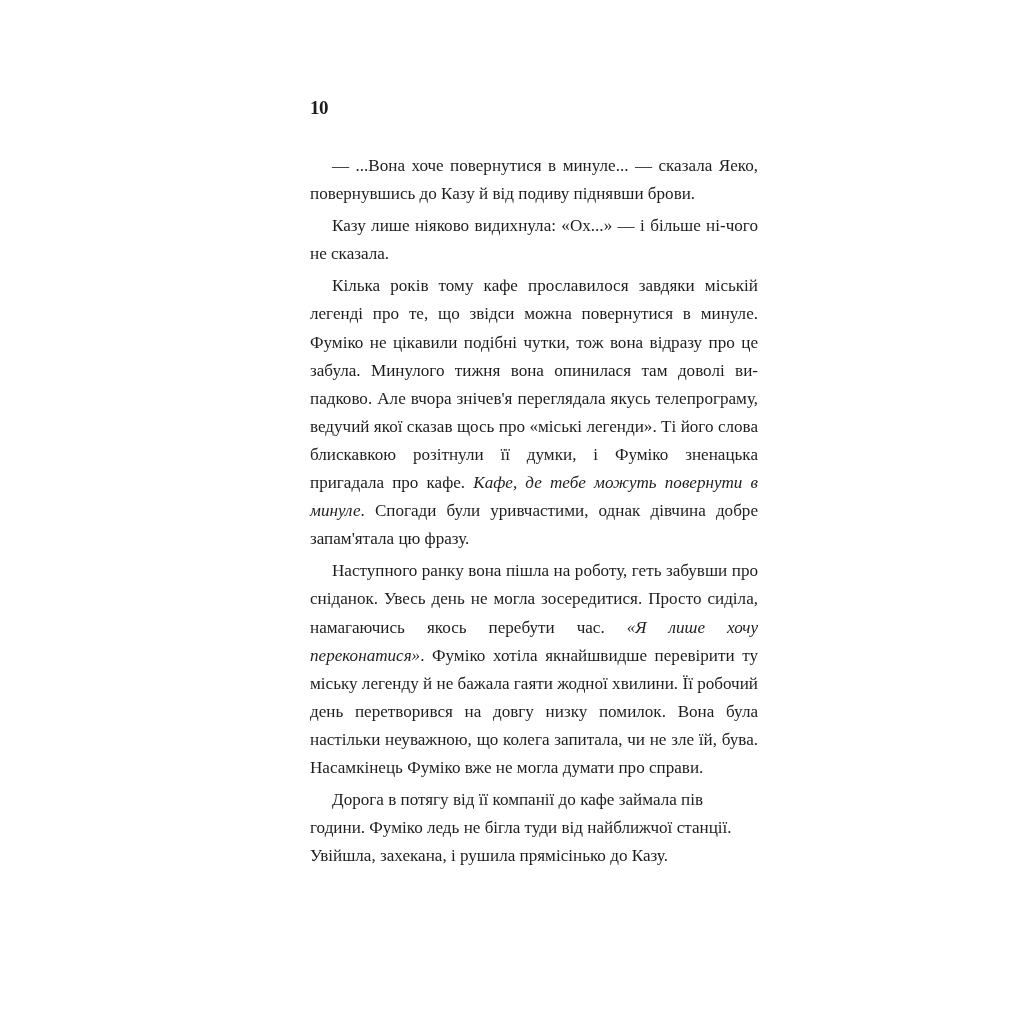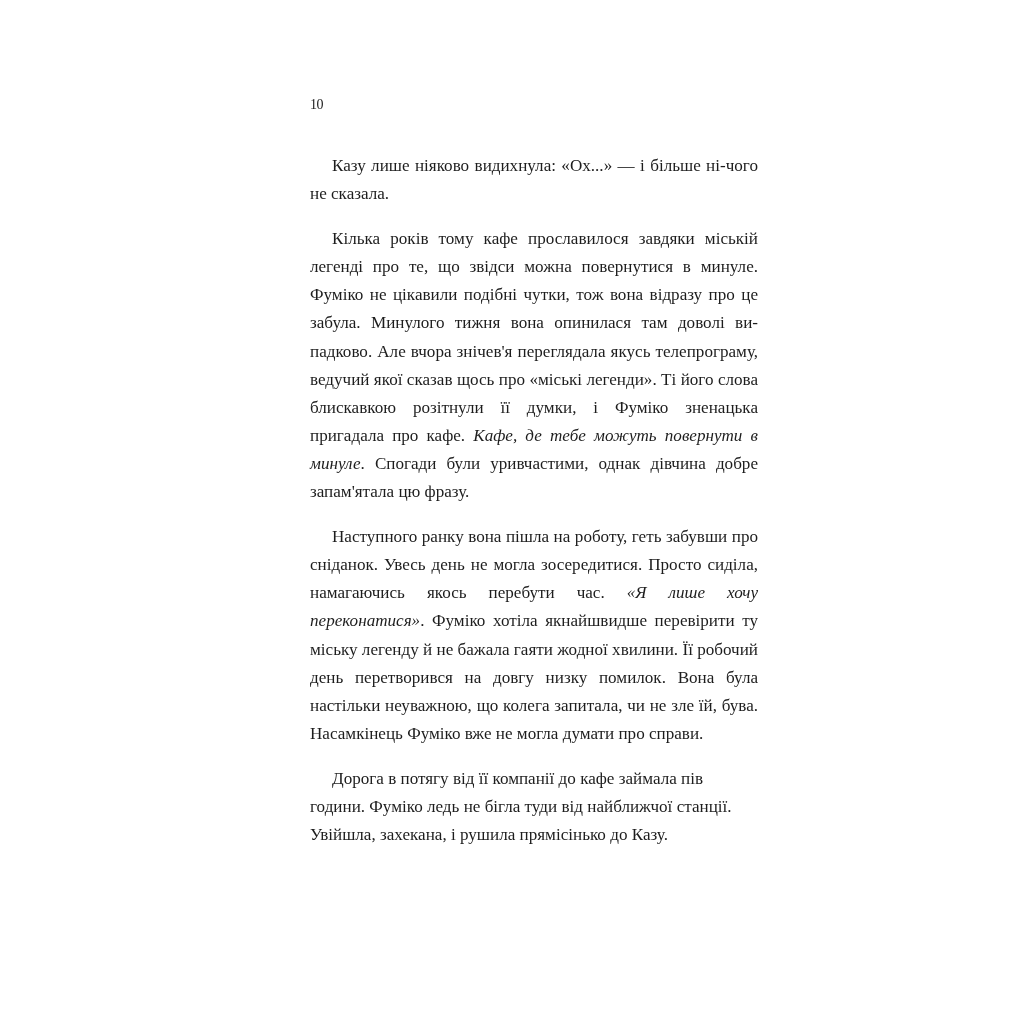--- a/index.html
+++ b/index.html
@@ -18,58 +18,60 @@
     position: relative;
     width: 1024px;
     height: 1024px;
     box-sizing: border-box;
   }
   .page-number {
     position: absolute;
     left: 310px;
     top: 97px;
     font-family: "Liberation Serif", serif;
-    font-size: 14px;
+    font-size: 19px;
     letter-spacing: -0.5px;
     color: #1d1d1d;
+    font-weight: bold;
   }
   .text-block {
     position: absolute;
     left: 310px;
     top: 152px;
     width: 448px;
   }
   .para {
     margin: 0;
     font-size: 17.1px;
     line-height: 28.1px;
     text-align: justify;
     text-justify: inter-word;
     text-indent: 22px;
     color: #1d1d1d;
     hyphens: manual;
   }
   .para + .para {
-    margin-top: 17px;
+    margin-top: 4px;
   }
   .para i, .para em {
     font-style: italic;
   }
   .last-line-left {
     text-align: left;
     font-family: Liberation Serif, serif;
   }
 </style>
 </head>
 <body>
 
 <div class="page">
 
   <div class="page-number">10</div>
 
   <div class="text-block">
+    <p class="para">— ...Вона хоче повернутися в минуле... — сказала Яеко, повернувшись до Казу й від подиву піднявши брови.</p>
     <p class="para">Казу лише ніяково видихнула: «Ох...» — і більше ні-чого не сказала.</p>
     <p class="para">Кілька років тому кафе прославилося завдяки міській легенді про те, що звідси можна повернутися в минуле. Фуміко не цікавили подібні чутки, тож вона відразу про це забула. Минулого тижня вона опинилася там доволі ви-падково. Але вчора знічев'я переглядала якусь телепрограму, ведучий якої сказав щось про «міські легенди». Ті його слова блискавкою розітнули її думки, і Фуміко зненацька пригадала про кафе. <i>Кафе, де тебе можуть повернути в минуле</i>. Спогади були уривчастими, однак дівчина добре запам'ятала цю фразу.</p>
     <p class="para">Наступного ранку вона пішла на роботу, геть забувши про сніданок. Увесь день не могла зосередитися. Просто сиділа, намагаючись якось перебути час. <i>«Я лише хочу переконатися»</i>. Фуміко хотіла якнайшвидше перевірити ту міську легенду й не бажала гаяти жодної хвилини. Її робочий день перетворився на довгу низку помилок. Вона була настільки неуважною, що колега запитала, чи не зле їй, бува. Насамкінець Фуміко вже не могла думати про справи.</p>
     <p class="para last-line-left">Дорога в потягу від її компанії до кафе займала пів години. Фуміко ледь не бігла туди від найближчої станції. Увійшла, захекана, і рушила прямісінько до Казу.</p>
   </div>
 
 </div>
 
 </body></html>

